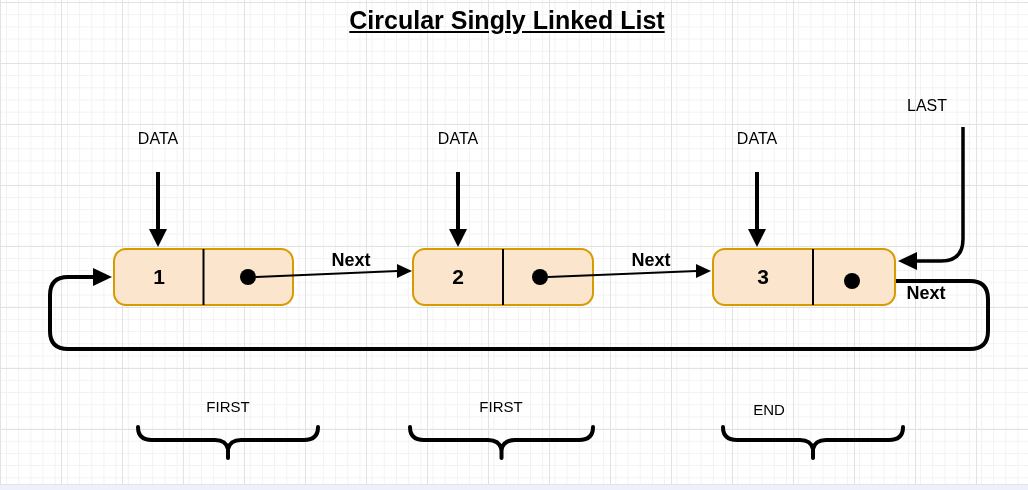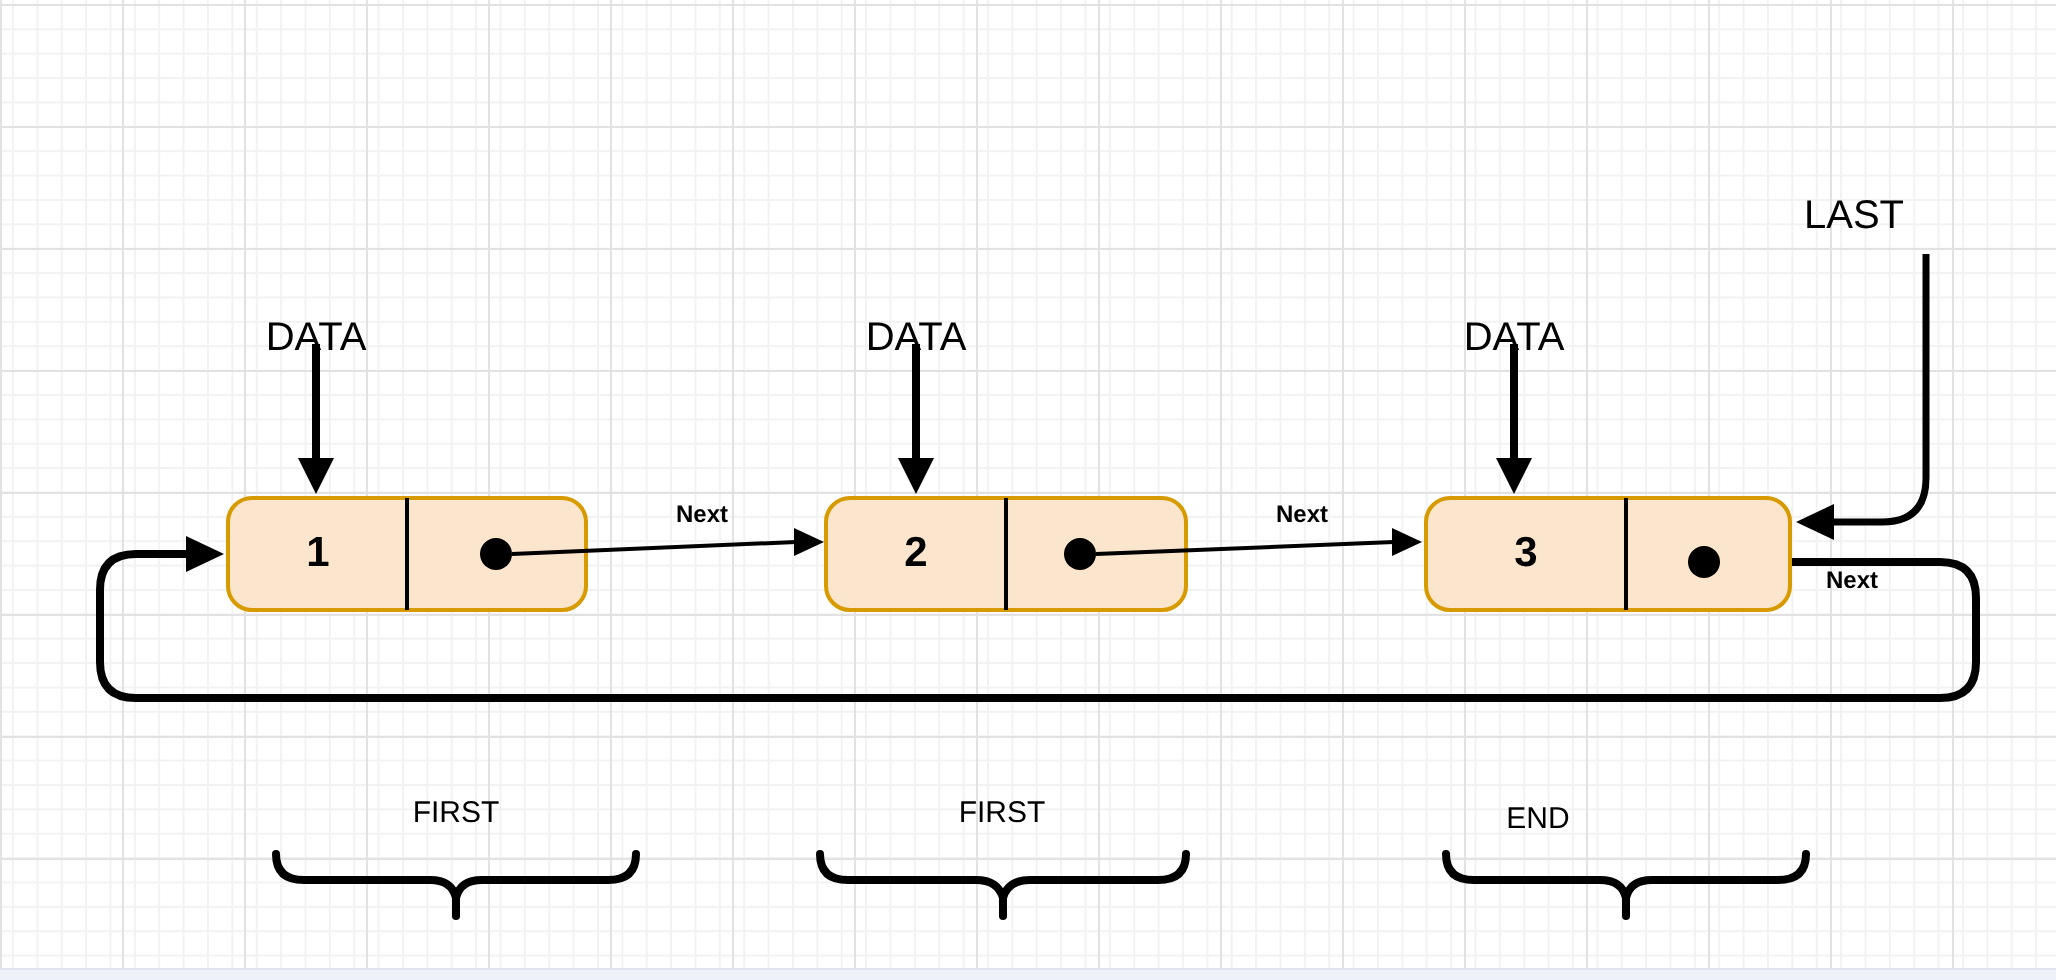--- a/index.html
+++ b/index.html
@@ -23,23 +23,23 @@
   .med{stroke:var(--line-color,#000);stroke-width:3.5;fill:none;}
   .thick{stroke:var(--line-color,#000);stroke-width:4;fill:none;}
   .brace{stroke:var(--line-color,#000);stroke-width:4;fill:none;stroke-linecap:round;}
   .head{fill:var(--line-color,#000);stroke:none;}
 
   .txt{position:absolute;white-space:nowrap;color:var(--line-color,#000);}
   .center-x{transform:translateX(-50%);}
   .center-xy{transform:translate(-50%,-50%);}
   .title{left:507px;top:6px;font-size:25px;font-weight:bold;text-decoration:underline;color:var(--title-color,#000);}
   .subtitle{left:509px;top:38px;font-size:20px;font-weight:bold;text-decoration:underline;color:var(--subtitle-color,#f00);}
-  .data-lbl{top:158px;font-size:20px;}
-  .last-lbl{left:927px;top:97px;font-size:20px;}
-  .next-lbl{font-size:12px;font-weight:bold;}
+  .data-lbl{top:130px;font-size:16px;}
+  .last-lbl{left:927px;top:97px;font-size:16px;}
+  .next-lbl{font-size:18px;font-weight:bold;}
   .node-val{font-size:21px;font-weight:bold;}
   .region-lbl{top:398px;font-size:15px;}
   .page-edge{position:absolute;left:0;top:484px;width:1028px;height:6px;background:#eef1f7;border-top:1px solid #dfe4ee;}
 </style>
 </head>
 <body>
 
 <div class="canvas">
 
   <svg class="shapes" viewBox="0 0 1028 490">
@@ -100,20 +100,21 @@
     <g>
       <path class="brace" d="M 410 427 Q 410 440 424 440 L 488 440 Q 499 440 501.5 449 Q 504 440 515 440 L 579 440 Q 593 440 593 427"></path>
       <path class="brace" d="M 501.5 448 V 458"></path>
     </g>
     <g>
       <path class="brace" d="M 723 427 Q 723 440 737 440 L 800 440 Q 811 440 813 449 Q 815 440 826 440 L 889 440 Q 903 440 903 427"></path>
       <path class="brace" d="M 813 448 V 458"></path>
     </g>
   </svg>
 
+  <div class="txt title center-x">Circular Singly Linked List</div>
 
   <div class="txt data-lbl center-x" style="left:158px">DATA</div>
   <div class="txt data-lbl center-x" style="left:458px">DATA</div>
   <div class="txt data-lbl center-x" style="left:757px">DATA</div>
 
   <div class="txt last-lbl center-x">LAST</div>
 
   <div class="txt node-val center-xy" style="left:159px;top:277px">1</div>
   <div class="txt node-val center-xy" style="left:458px;top:277px">2</div>
   <div class="txt node-val center-xy" style="left:763px;top:277px">3</div>

